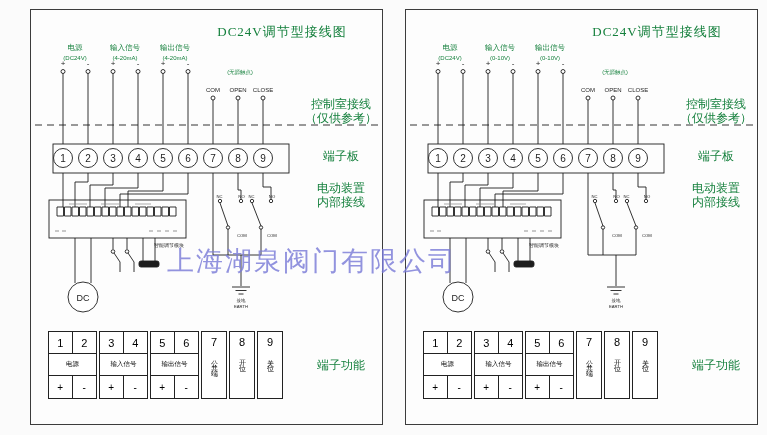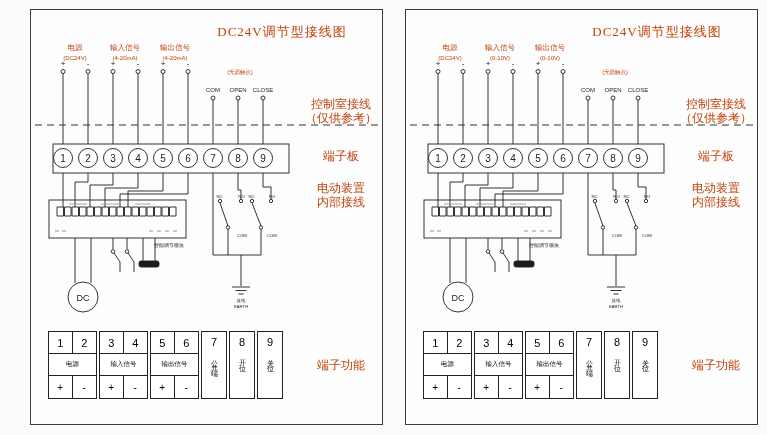--- a/index.html
+++ b/index.html
@@ -4,21 +4,21 @@
 <style>
   html,body{margin:0;padding:0;}
   body{font-family:"Liberation Sans",sans-serif;background:#f2f2f2;}
   #page{position:relative;width:767px;height:435px;background:#fbfbfb;overflow:hidden;}
   .panel{position:absolute;top:9px;width:353px;height:416px;border:1px solid #3c3c3c;background:#fdfdfd;box-sizing:border-box;}
   #panel-0{left:30px;} #panel-1{left:405px;}
   .panel svg{position:absolute;left:0;top:0;z-index:1;}
   svg text{font-family:"Liberation Sans",sans-serif;fill:#1d1d1d;}
   .f4{font-size:4.2px;} .f45{font-size:4.5px;} .f5{font-size:5px;} .f6{font-size:6px;}
   .f8{font-size:8px;} .f9{font-size:9px;} .f10{font-size:10px;}
-  .al{position:absolute;z-index:2;color:#c2410c;text-align:center;}
+  .al{position:absolute;z-index:2;color:#15803d;text-align:center;}
   .ttl{left:156px;top:13px;width:190px;font-size:13px;font-family:"Liberation Serif",serif;letter-spacing:1px;white-space:nowrap;}
   .col{top:33px;width:64px;font-size:7.5px;line-height:10px;}
   .cs{font-size:6px;}
   .note{left:164px;top:59px;width:90px;font-size:5.5px;}
   .sL{left:266px;width:88px;font-size:12px;line-height:10px;}
   .tbl{position:absolute;left:17px;top:321px;display:flex;gap:2px;z-index:2;}
   .g2{width:47px;border:1px solid #222;background:#fff;display:grid;grid-template-columns:1fr 1fr;grid-template-rows:22px 22px 22px;}
   .g2 .n{border-bottom:1px solid #222;font-size:11px;display:flex;align-items:center;justify-content:center;}
   .br{border-right:1px solid #222;}
   .gl{grid-column:1/3;border-bottom:1px solid #222;font-size:6.5px;display:flex;align-items:center;justify-content:center;}
@@ -300,13 +300,14 @@
         <div class="n1">8</div>
         <div class="vt">开位</div>
       </div>
       <div class="g1">
         <div class="n1">9</div>
         <div class="vt">关位</div>
       </div>
     </div>
   </section>
 
+  <div class="wm">上海湖泉阀门有限公司</div>
 </div>
 
 </body></html>

